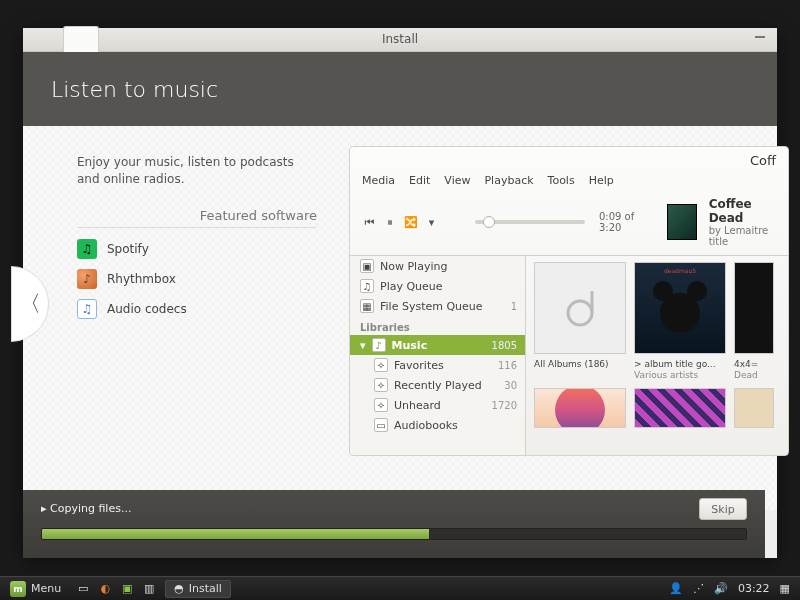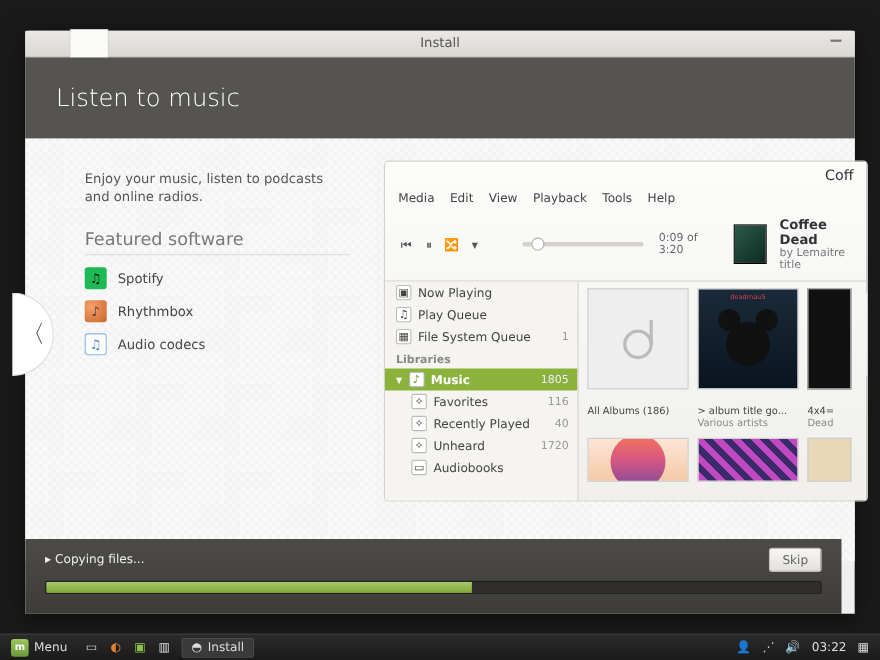--- a/index.html
+++ b/index.html
@@ -14,21 +14,21 @@
 .titlebar .title { position: absolute; left: 50%; transform: translateX(-50%); font-size: 12px; color: #555; top: 4px; }
 .titlebar .tab { position: absolute; left: 40px; top: -2px; width: 36px; height: 26px; background: #fbfbfa; border: 1px solid #d0cec9; border-bottom: none; border-radius: 3px 3px 0 0; }
 .titlebar .min { position: absolute; right: 12px; top: 8px; width: 10px; height: 2px; background: #777; }
 
 .hero { height: 74px; background: #555450; display: flex; align-items: center; padding-left: 28px; }
 .hero h1 { color: #fff; font-weight: 300; font-size: 22px; text-align: right; }
 
 .slide-area { position: relative; height: 384px; background: repeating-conic-gradient(#f9f9f9 0 25%, #f3f3f3 0 50%) 0/8px 8px; }
 .blurb { position: absolute; left: 54px; top: 28px; width: 240px; font-size: 12px; color: #555; line-height: 1.4; }
 .featured { position: absolute; left: 54px; top: 82px; width: 240px; }
-.featured-title { font-size: 16px; color: #777; border-bottom: 1px solid #ddd; padding-bottom: 4px; margin-bottom: 6px; }
+.featured-title { font-size: 13px; color: #777; border-bottom: 1px solid #ddd; padding-bottom: 4px; margin-bottom: 6px; text-align: right; }
 .app-row { display: flex; align-items: center; gap: 10px; padding: 5px 0; font-size: 12px; color: #444; }
 .app-icon { width: 20px; height: 20px; border-radius: 3px; display: flex; align-items: center; justify-content: center; font-size: 12px; }
 .spotify { background: #1db954; color: #0a0a0a; }
 .rhythm { background: radial-gradient(circle at 30% 30%, #f7a06a, #c86527); }
 .codecs { background: #fff; border: 1px solid #8bb6e8; color: #4a7fc4; }
 
 .nav-btn { position: absolute; width: 38px; height: 76px; background: #fff; border: 1px solid #ddd; display: flex; align-items: center; justify-content: center; font-size: 22px; color: #444; top: 140px; cursor: pointer; }
 .nav-prev { left: -12px; border-radius: 0 40px 40px 0; }
 .nav-next { right: -12px; border-radius: 40px 0 0 40px; }
 
@@ -52,21 +52,21 @@
 .sb-ico { width: 14px; height: 14px; display: flex; align-items: center; justify-content: center; font-size: 10px; border: 1px solid #bbb; border-radius: 2px; background: #fff; }
 .sb-count { color: #999; font-size: 10px; }
 .sb-header { font-size: 10px; color: #888; padding: 6px 10px 2px; font-weight: bold; }
 .sb-item.sel { background: #8bb33b; color: #fff; }
 .sb-item.sel .sb-count { color: #eef; }
 .sb-item.sub { padding-left: 24px; }
 
 .albums { flex: 1; padding: 6px 0 0 8px; display: flex; flex-wrap: wrap; gap: 8px; align-content: flex-start; }
 .album { width: 92px; }
 .album-art { width: 92px; height: 92px; border: 1px solid #ccc; background: #eee; display: flex; align-items: center; justify-content: center; overflow: hidden; }
-.album-cap { font-size: 9px; color: #444; margin-top: 16px; line-height: 1.1; }
+.album-cap { font-size: 9px; color: #444; margin-top: 6px; line-height: 1.1; }
 .album-sub { font-size: 9px; color: #888; }
 
 .progress-bar-sect { position: absolute; bottom: 0; left: 0; right: 12px; height: 68px; background: linear-gradient(#4c4b47,#3d3c39); }
 .copying { color: #eee; font-size: 11px; padding: 12px 18px; }
 .skip { position: absolute; right: 18px; top: 8px; width: 48px; height: 22px; background: linear-gradient(#f7f6f3,#e3e1dc); border: 1px solid #c0bdb6; border-radius: 3px; font-size: 11px; color: #666; display: flex; align-items: center; justify-content: center; cursor: pointer; }
 .pbar { position: absolute; left: 18px; right: 18px; top: 38px; height: 12px; background: #2e2d2a; border: 1px solid #222; border-radius: 2px; overflow: hidden; }
 .pbar-fill { height: 100%; width: 55%; background: linear-gradient(#a8c96a,#7ca838); }
 
 .panel { position: absolute; bottom: 0; left: 0; right: 0; height: 24px; background: linear-gradient(#2b2b2b,#1a1a1a); border-top: 1px solid #444; display: flex; align-items: center; color: #ddd; font-size: 11px; }
 .menu-btn { display: flex; align-items: center; gap: 5px; padding: 0 10px; height: 100%; }
@@ -172,21 +172,21 @@
                 <span class="sb-ico">✧</span>
                 <span>Favorites</span>
               </span>
             <span class="sb-count">116</span>
           </div>
           <div class="sb-item sub">
             <span class="lbl">
                 <span class="sb-ico">✧</span>
                 <span>Recently Played</span>
               </span>
-            <span class="sb-count">40</span>
+            <span class="sb-count">30</span>
           </div>
           <div class="sb-item sub">
             <span class="lbl">
                 <span class="sb-ico">✧</span>
                 <span>Unheard</span>
               </span>
             <span class="sb-count">1720</span>
           </div>
           <div class="sb-item sub">
             <span class="lbl">

